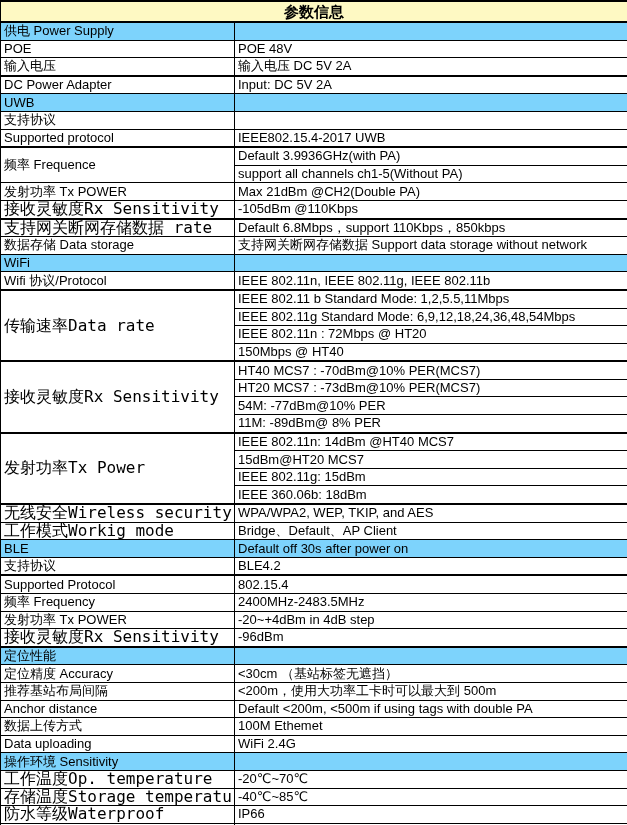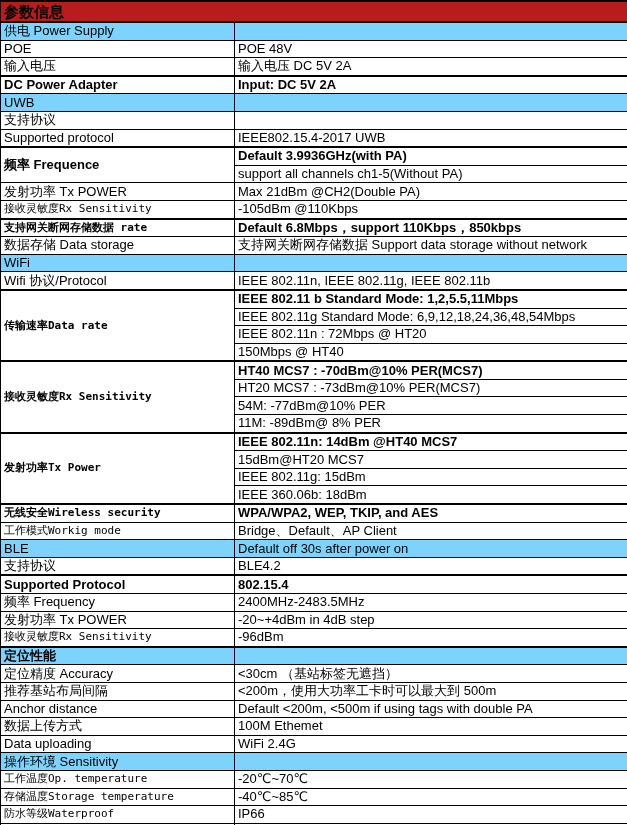--- a/index.html
+++ b/index.html
@@ -17,31 +17,32 @@
   table.spec td {
     border: 1px solid #000;
     padding: 0 3px;
     height: 16.6px;
     line-height: 16px;
     white-space: nowrap;
     overflow: hidden;
     vertical-align: middle;
   }
   table.spec td.title {
-    background: #b91c1c;
+    background: #fef9c3;
+    text-align: center;
     font-weight: bold;
     font-size: 15px;
     height: 19px;
     border-top: 2px solid #000;
     border-bottom: 2px solid #000;
     margin-top: 29px;
   }
   table.spec tr.section td { background: #7dd3fc; }
-  table.spec td.mono { font-family: "DejaVu Sans Mono", "Liberation Mono", monospace; font-size: 11px; }
-  table.spec tr.thick td { border-top: 2px solid #000; font-weight: bold; }
+  table.spec td.mono { font-family: "DejaVu Sans Mono", "Liberation Mono", monospace; font-size: 16px; }
+  table.spec tr.thick td { border-top: 2px solid #000; }
 </style>
 </head>
 <body>
 
 <table class="spec">
   <colgroup>
       <col class="c1">
       <col class="c2">
     </colgroup>
   <tbody>

